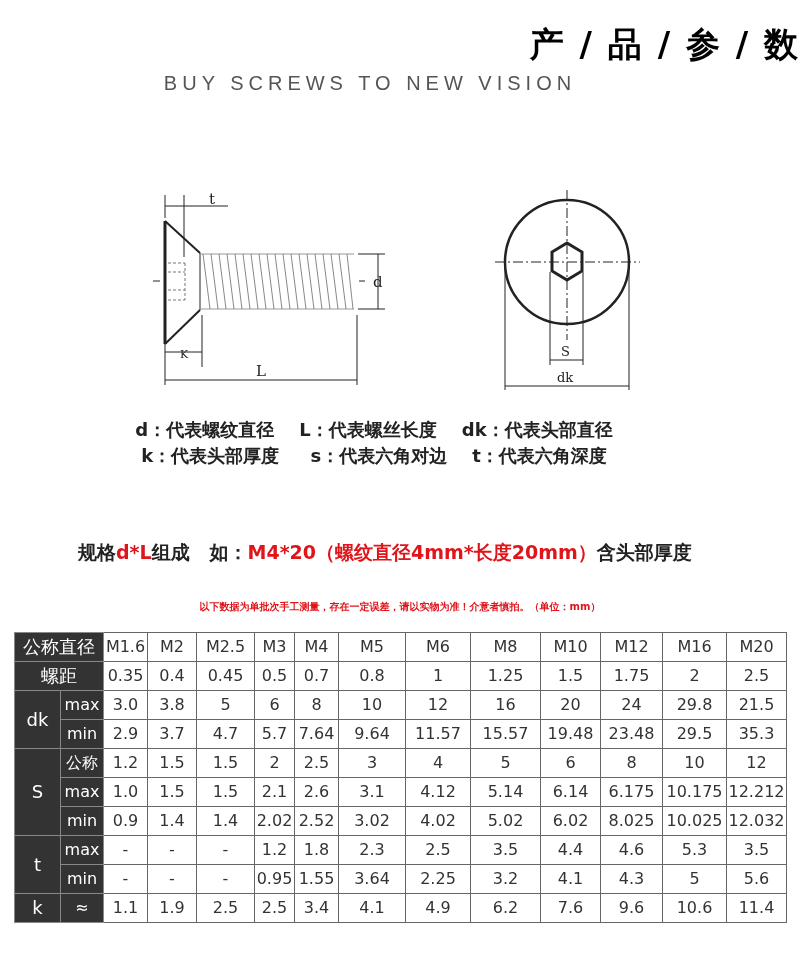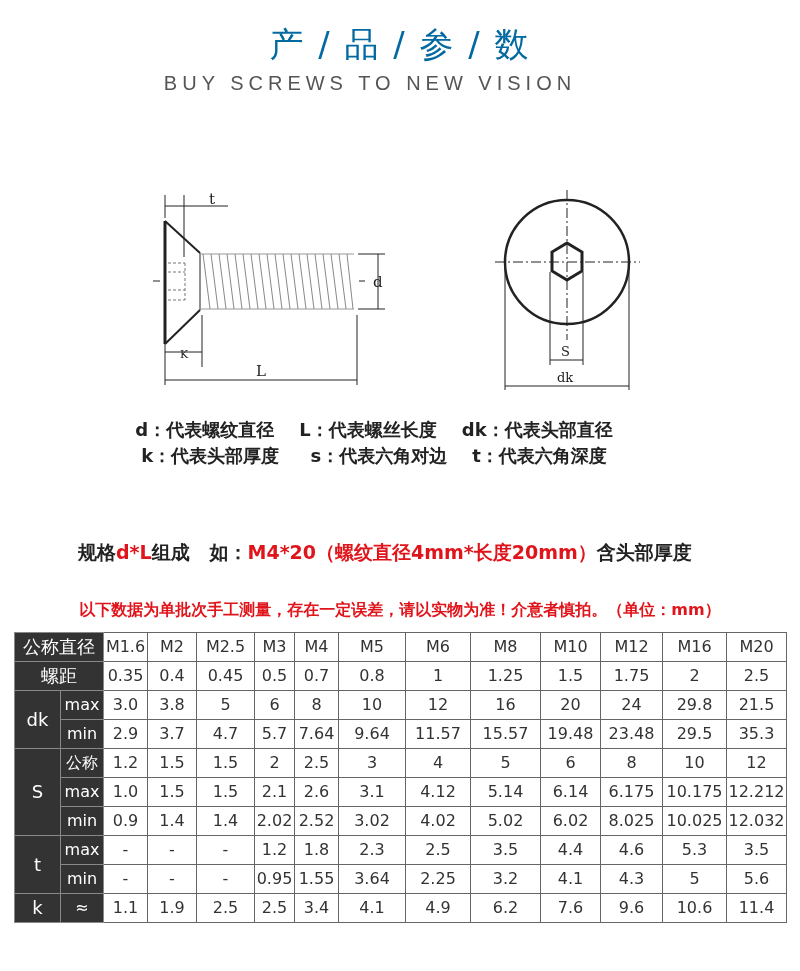--- a/index.html
+++ b/index.html
@@ -1,23 +1,23 @@
 <!DOCTYPE html>
 <html><head>
 <meta charset="utf-8">
 <style>
   html,body{margin:0;padding:0;background:#fff;}
   body{width:800px;height:971px;position:relative;overflow:hidden;font-family:"DejaVu Sans","Liberation Sans",sans-serif;color:#222;}
-  .title{position:absolute;top:22px;left:0;width:800px;text-align:center;font-size:34px;color:#0369a1;letter-spacing:2px;font-weight:normal;}
+  .title{position:absolute;top:22px;left:0;width:800px;text-align:right;font-size:34px;color:#000000;letter-spacing:2px;font-weight:bold;}
   .subtitle{position:absolute;top:72px;left:0;width:740px;text-align:center;font-size:20px;color:#555;letter-spacing:5px;font-family:"Liberation Sans",sans-serif;}
   .diagram{position:absolute;left:0;top:0;}
   .legend-row{position:absolute;left:0;width:748px;text-align:center;font-size:18px;font-weight:bold;color:#222;white-space:pre;}
   .spec-line{position:absolute;top:540px;left:78px;font-size:19px;font-weight:bold;color:#222;white-space:pre;}
   .red{color:#e0151b;}
-  .note{position:absolute;top:600px;left:0;width:800px;text-align:center;font-size:16px;font-weight:bold;color:#e0151b;}
+  .note{position:absolute;top:600px;left:0;width:800px;text-align:center;font-size:10px;font-weight:bold;color:#e0151b;}
   table.spec{position:absolute;left:14px;top:632px;border-collapse:collapse;table-layout:fixed;font-family:"DejaVu Sans",sans-serif;}
   table.spec td{border:1.5px solid #666;text-align:center;font-size:16px;color:#333;padding:0;height:28px;line-height:28px;white-space:nowrap;overflow:hidden;}
   table.spec td.hd{background:#333;color:#fff;border-color:#888;}
   table.spec td.hd.big{font-size:18px;}
 </style>
 </head>
 <body>
 
 <div class="title">产 / 品 / 参 / 数</div>
 <div class="subtitle">BUY SCREWS TO NEW VISION</div>

